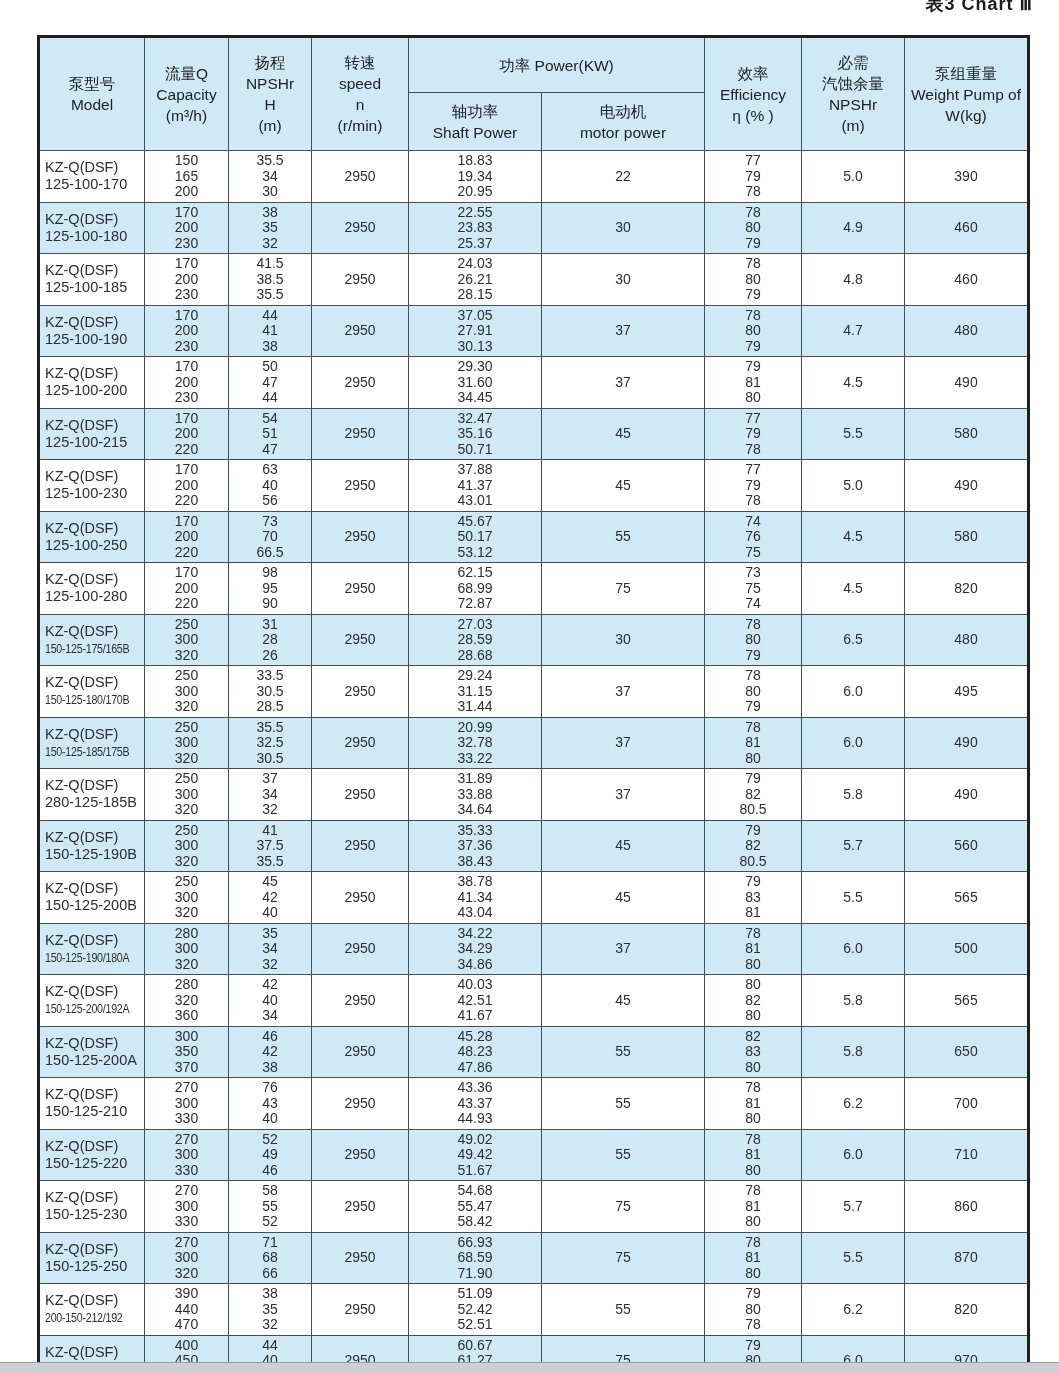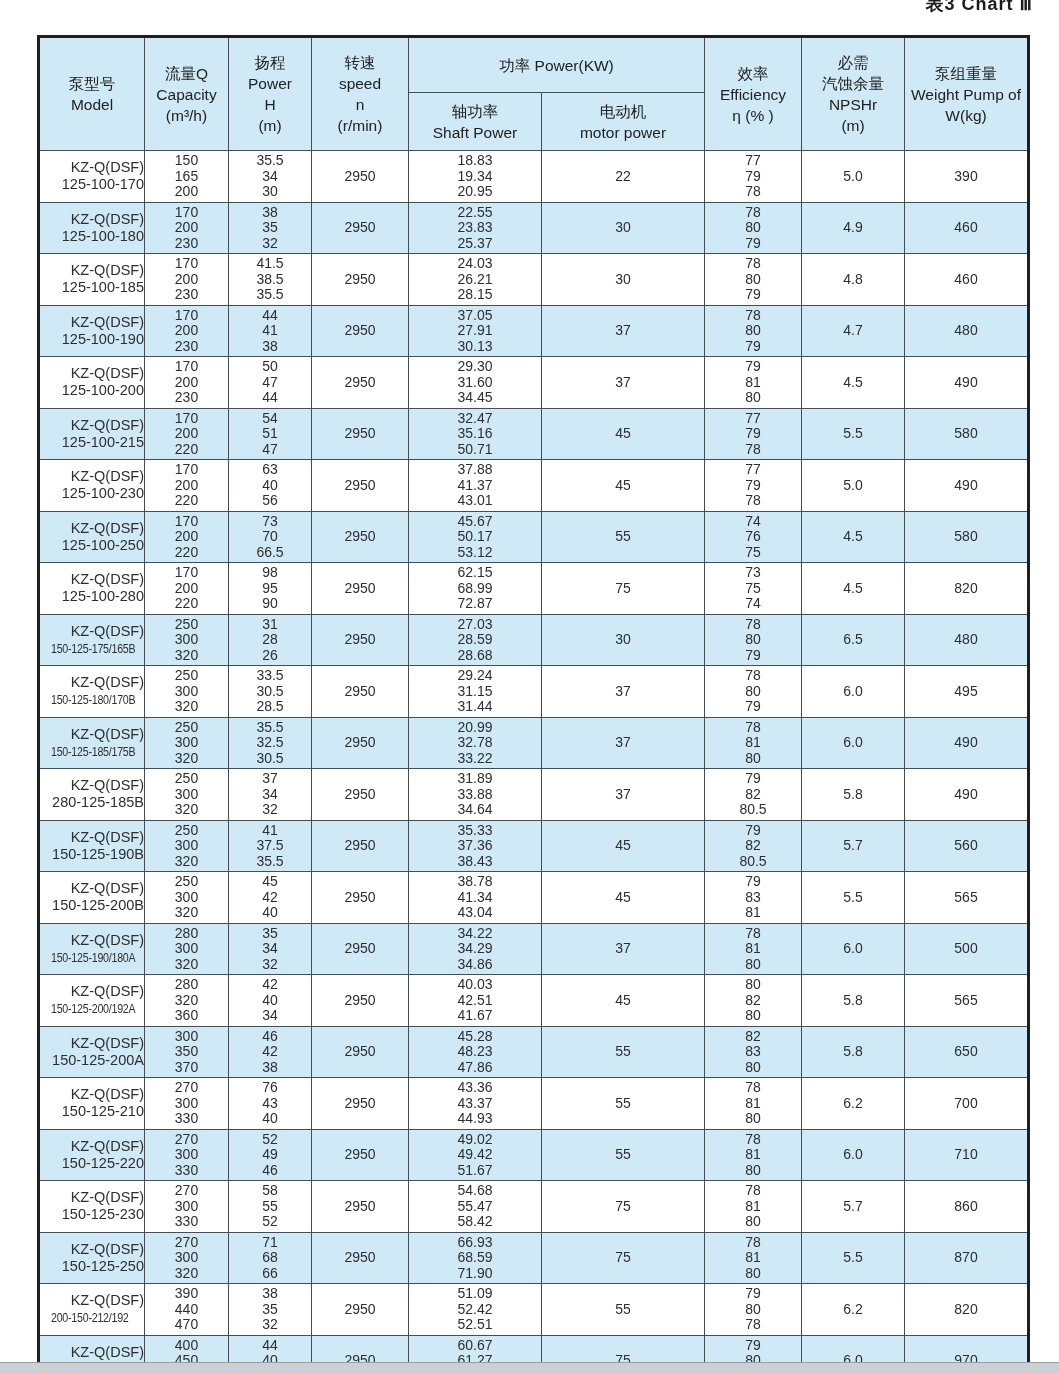--- a/index.html
+++ b/index.html
@@ -55,22 +55,22 @@
     vertical-align: middle;
     font-size: 14px;
     line-height: 15.5px;
     white-space: pre-line;
     padding: 2px 0;
     background: #ffffff;
   }
   tbody tr { height: 48px; }
   tbody tr:nth-child(even) td { background: #cfe9f6; }
   tbody td.model {
-    text-align: right;
-    padding-left: 11px;
+    text-align: left;
+    padding-left: 5px;
     font-size: 14.5px;
     line-height: 17px;
     white-space: nowrap;
     margin-left: 34px;
   }
   tbody td.model .code.long {
     display: inline-block;
     font-size: 13px;
     transform: scaleX(0.82);
     transform-origin: left center;
@@ -104,21 +104,21 @@
     <col style="width:124px">
   </colgroup>
   <thead>
     <tr class="h1">
       <th rowspan="2">泵型号
 Model</th>
       <th rowspan="2">流量Q
 Capacity
 (m³/h)</th>
       <th rowspan="2">扬程
-Power
+NPSHr
 H
 (m)</th>
       <th rowspan="2">转速
 speed
 n
 (r/min)</th>
       <th colspan="2">功率 Power(KW)</th>
       <th rowspan="2">效率
 Efficiency
 η (% )</th>

